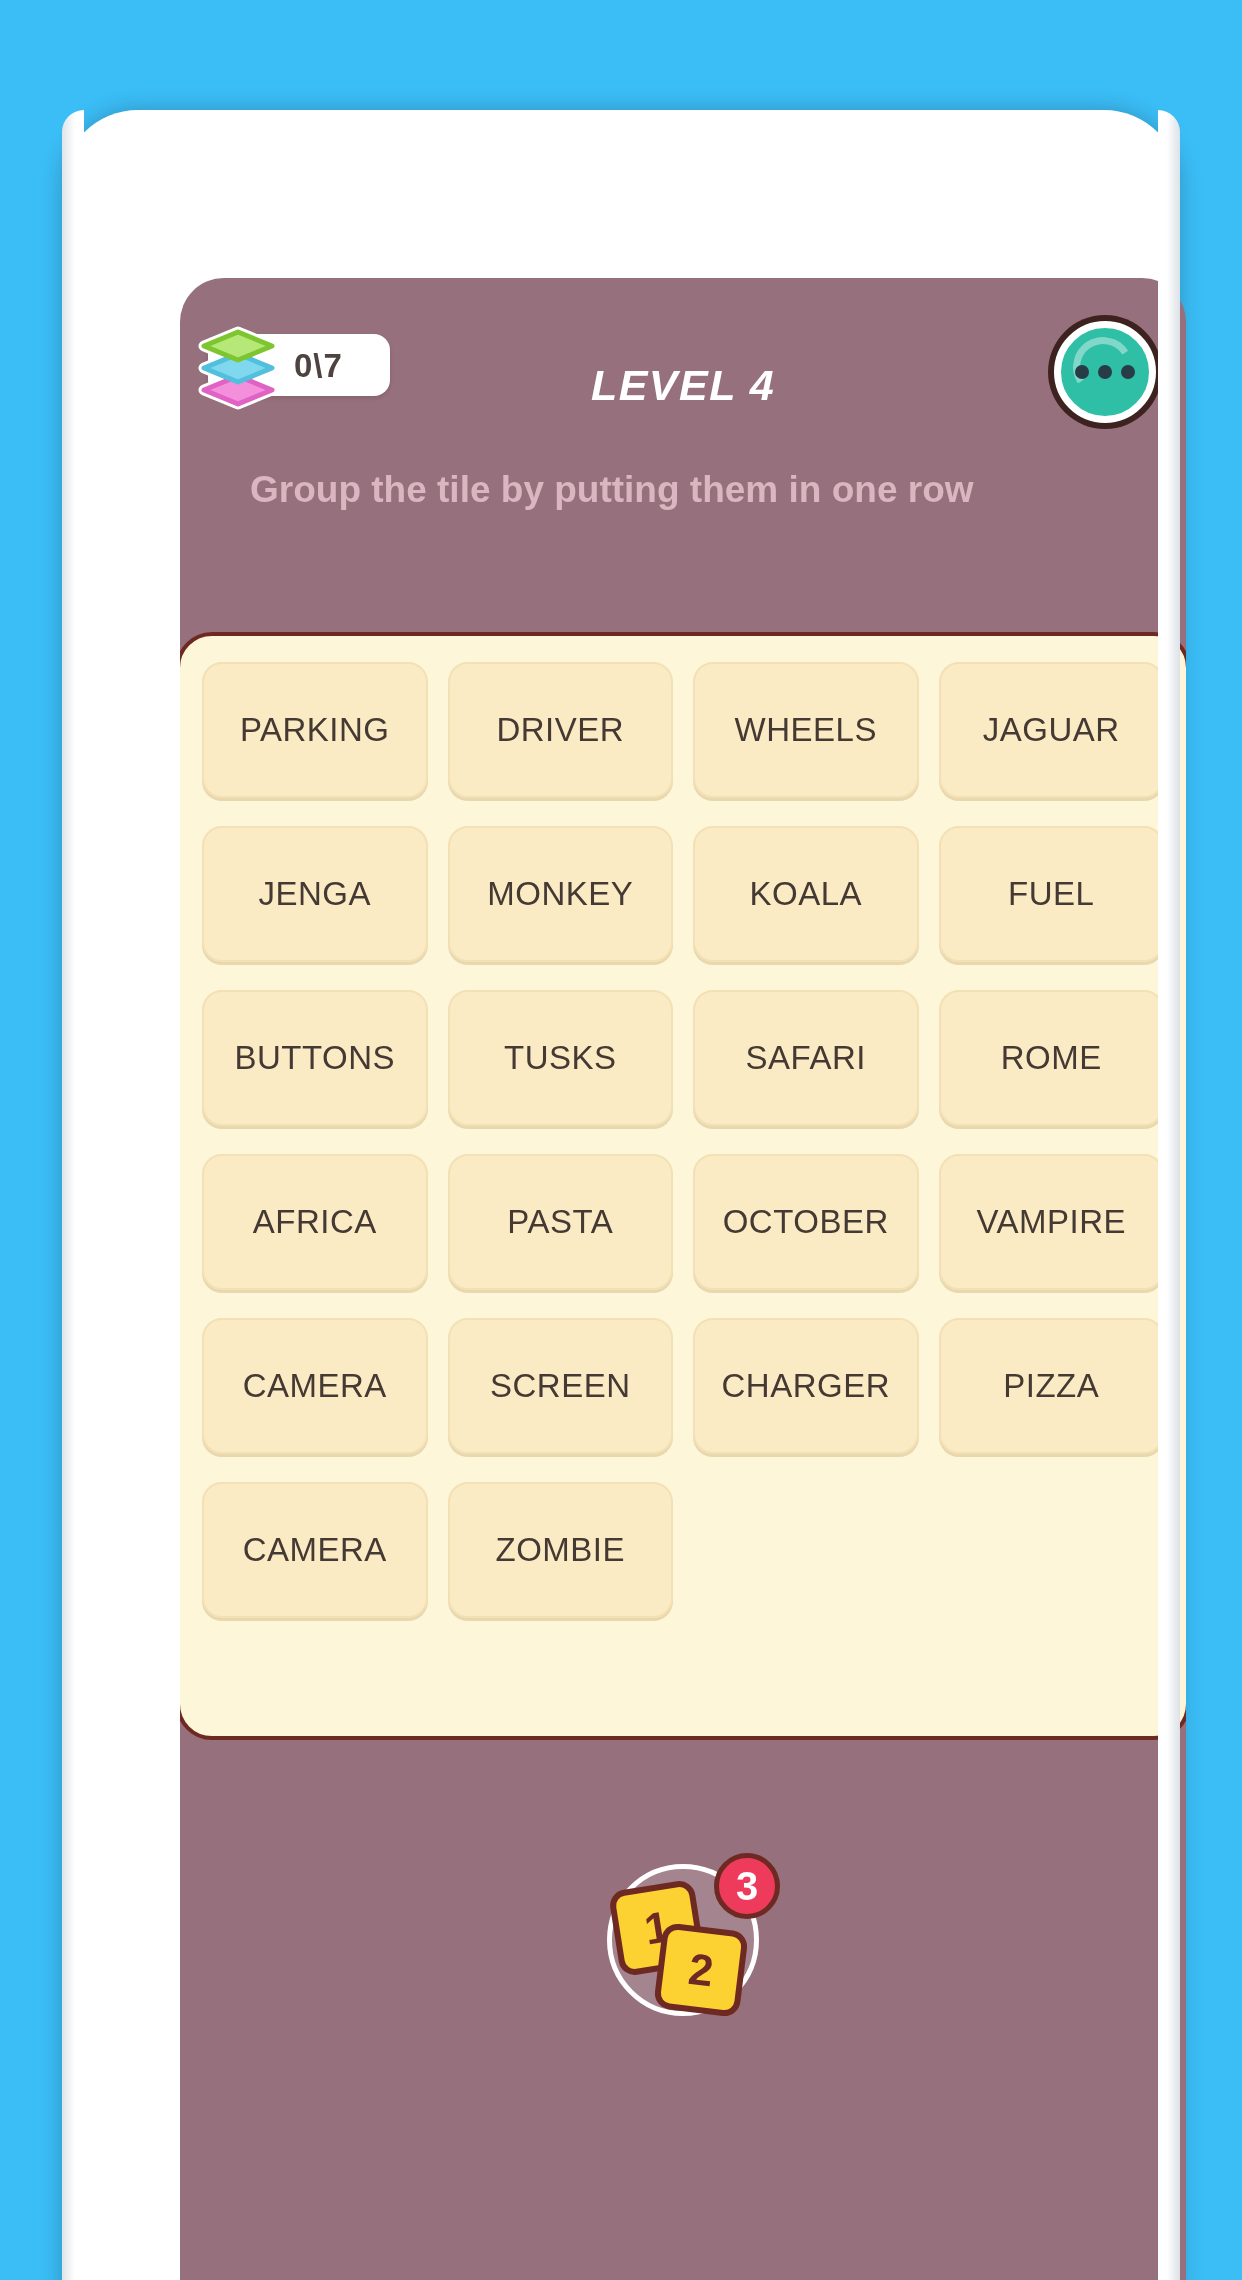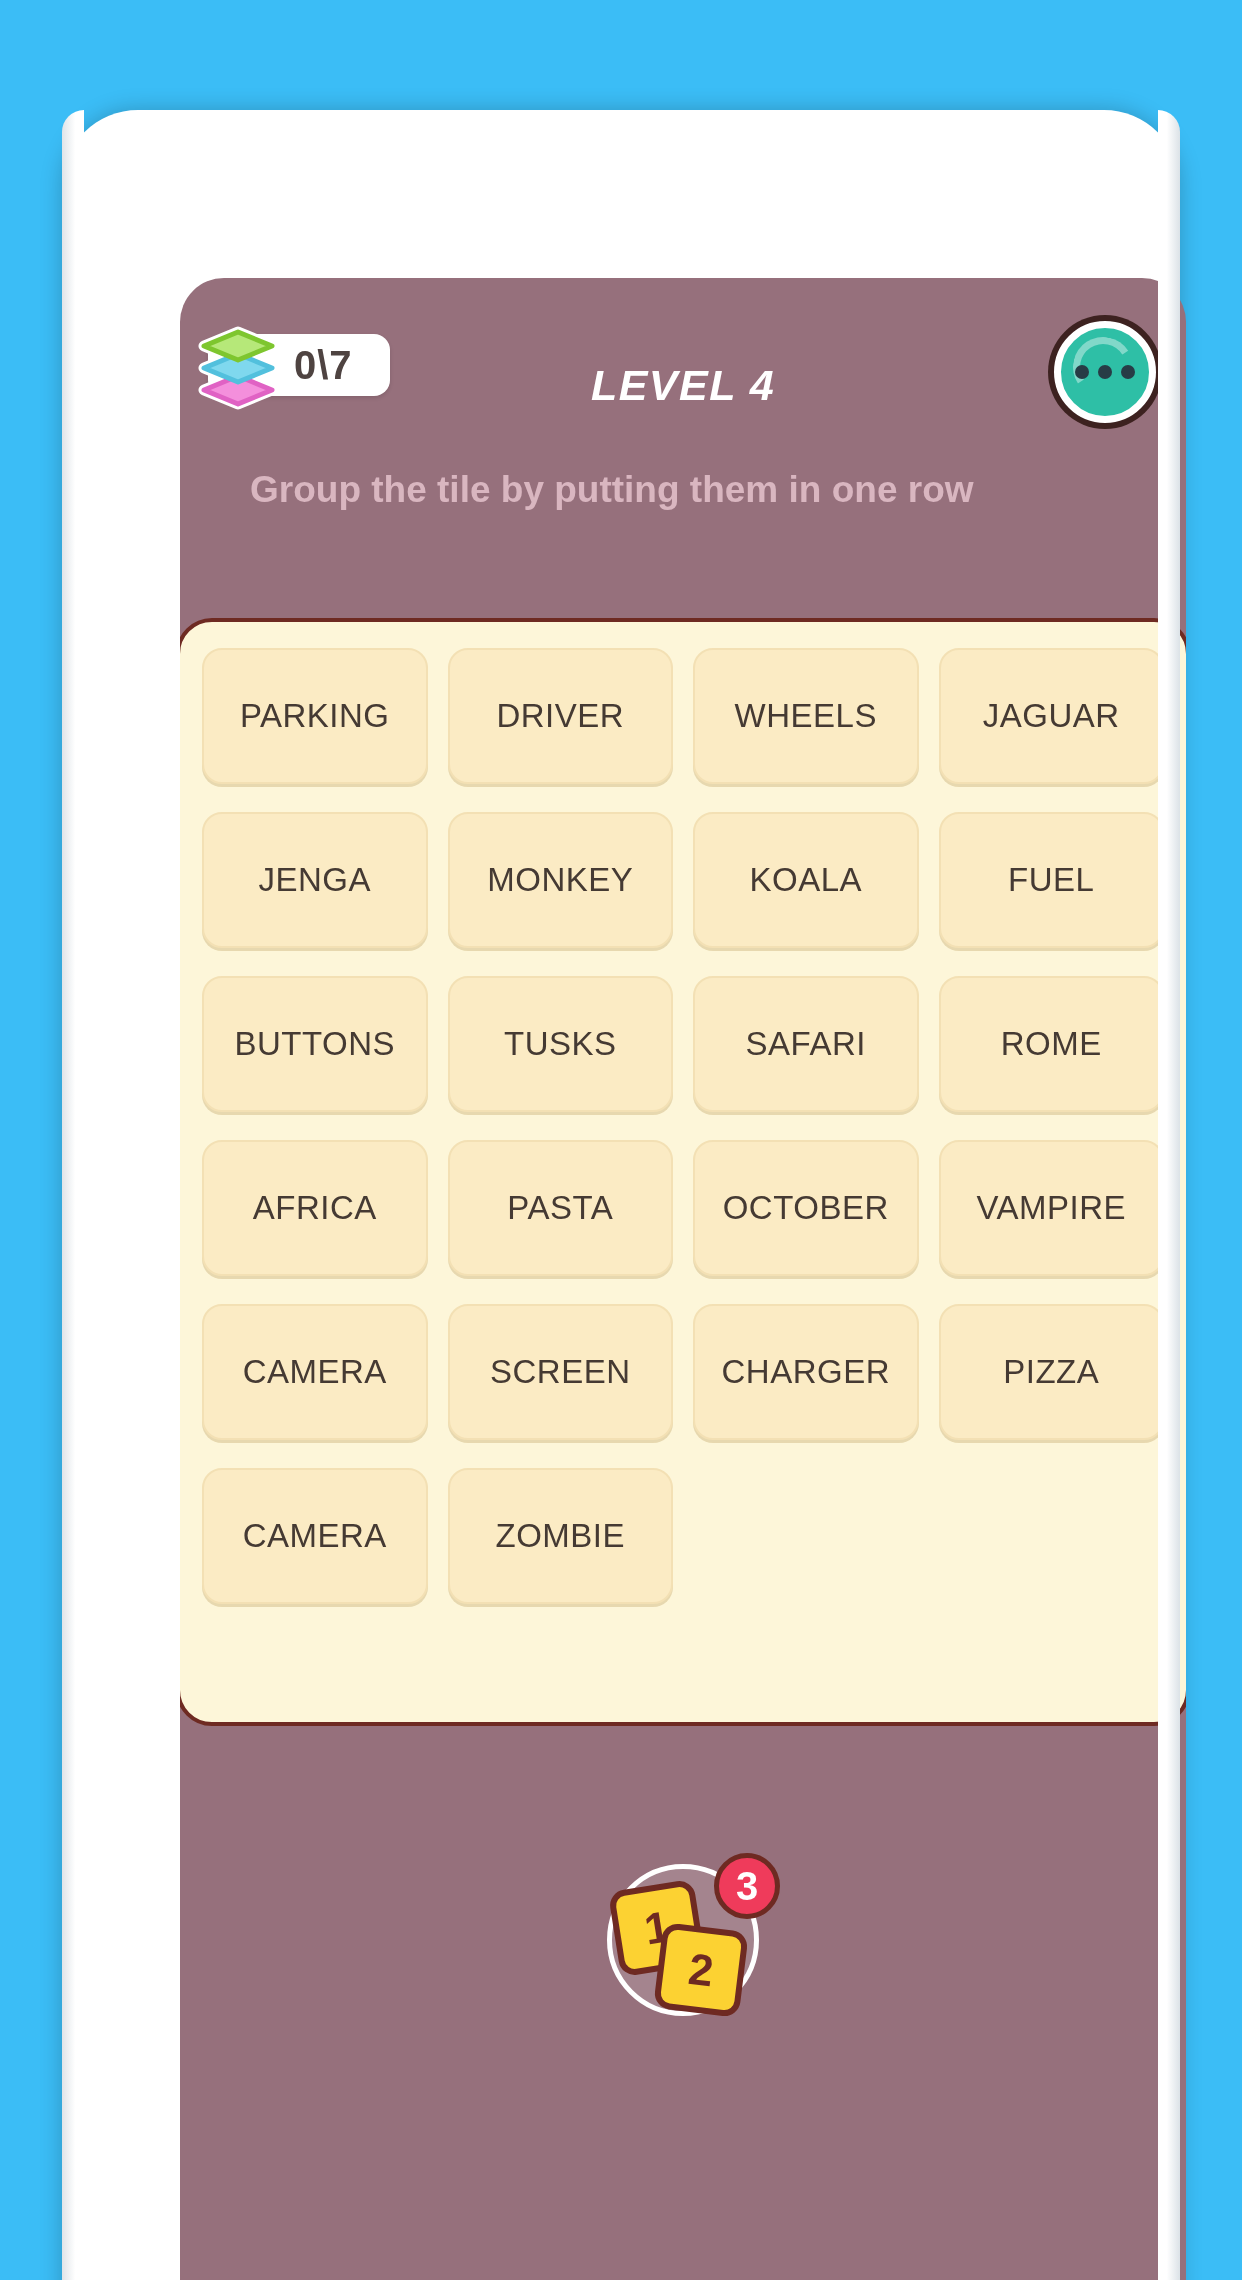--- a/index.html
+++ b/index.html
@@ -39,21 +39,21 @@
   #score-badge{
     position:absolute;left:28px;top:56px;
     height:62px;min-width:182px;
     background:#ffffff;
     border-radius:16px;
     display:flex;align-items:center;
     box-shadow:0 2px 4px rgba(0,0,0,.12);
   }
   #score-badge .score-text{
     margin-left:86px;margin-right:22px;
-    font-size:40px;font-weight:bold;color:#4e4341;letter-spacing:1px;
+    font-size:33px;font-weight:bold;color:#4e4341;letter-spacing:1px;
     line-height:1;
   }
   #tiles-stack-icon{
     position:absolute;left:-22px;top:-16px;width:104px;height:92px;
   }
   #level-title{
     position:absolute;left:0;top:0;width:100%;height:200px;
     display:flex;align-items:center;justify-content:center;
     color:#ffffff;font-size:43px;font-weight:bold;letter-spacing:1.5px;
     padding-top:14px;box-sizing:border-box;font-style:italic;
@@ -81,21 +81,21 @@
     width:14px;height:14px;border-radius:50%;background:#273c46;display:block;
   }
   #instruction-text{
     position:absolute;left:0;top:188px;width:100%;
     text-align:left;color:#d9b6c0;
     font-size:37px;font-weight:bold;line-height:1.28;
     padding:0 70px;box-sizing:border-box;
   }
   
   #tile-board{
-    position:absolute;left:-4px;top:340px;width:1014px;height:1108px;
+    position:absolute;left:-4px;top:354px;width:1014px;height:1108px;
     background:#fdf6d9;
     border:4px solid #6e2a22;
     border-radius:36px;
     box-sizing:border-box;
     padding:26px 22px;
   }
   #tile-grid{
     display:grid;
     grid-template-columns:repeat(4,1fr);
     grid-auto-rows:136px;

